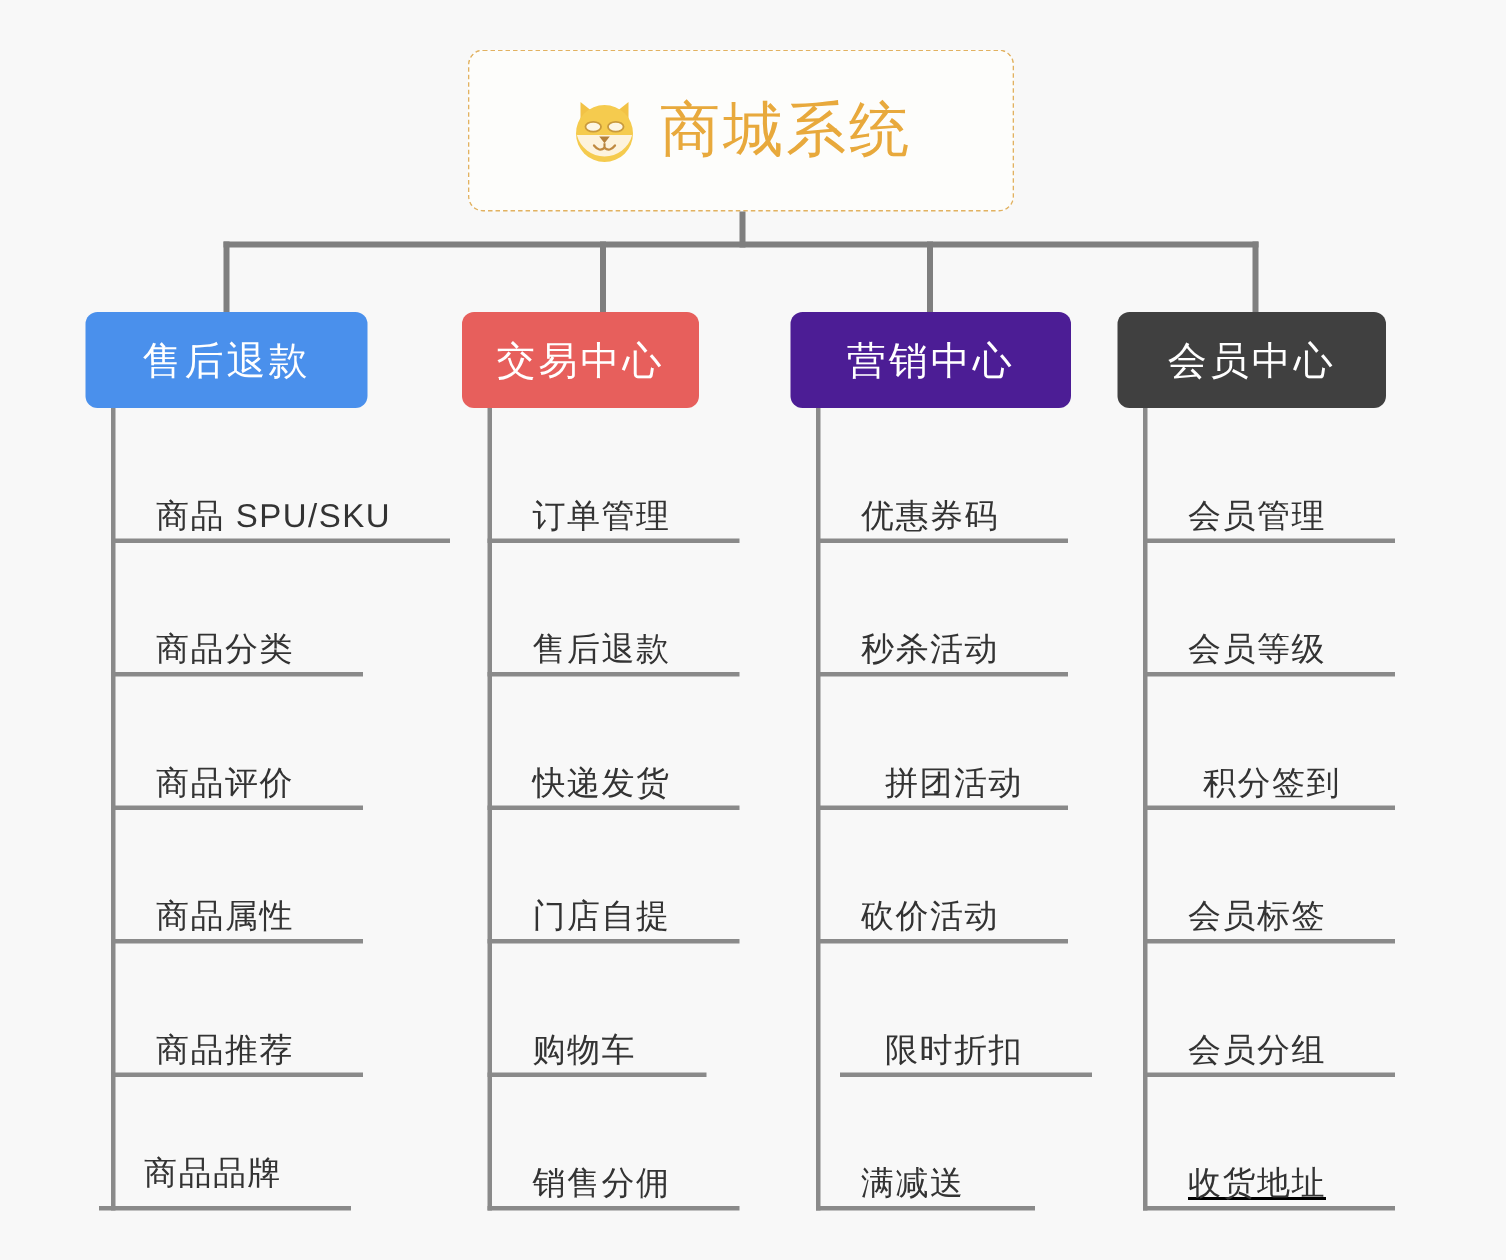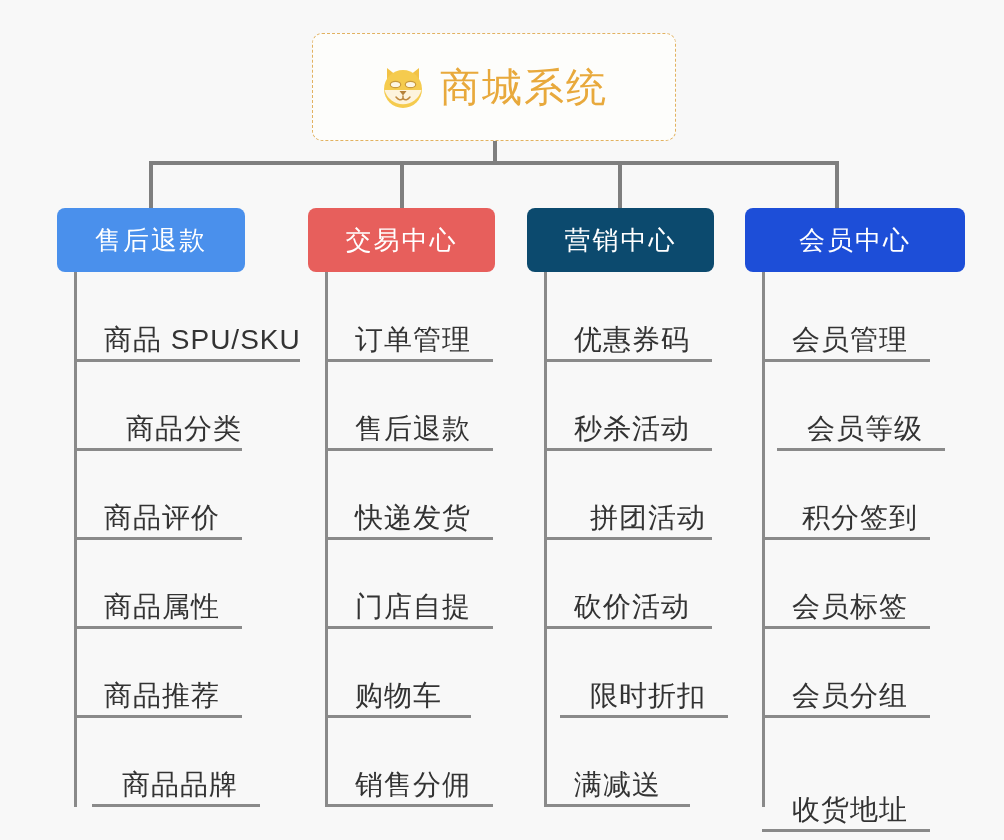--- a/index.html
+++ b/index.html
@@ -87,21 +87,21 @@
     position: absolute;
     display: flex;
     align-items: flex-end;
     box-sizing: border-box;
     border-bottom: 3px solid #8a8a8a;
     height: 44px;
     padding-left: 30px;
     padding-bottom: 3px;
   }
   .leaf-label {
-    font-size: 28px;
+    font-size: 22px;
     color: #333333;
     line-height: 1.1;
     white-space: nowrap;
     letter-spacing: 1px;
   }
 </style>
 </head>
 <body>
 
 <div id="mindmap">
@@ -134,38 +134,38 @@
   <div class="conn conn-v" style="left:835px; top:161px; height:49px;"></div>
 
 <div class="branch" style="left: 57px;">
       <div class="branch-head" style="width: 188px; background: rgb(74, 144, 236);">
         <span>售后退款</span>
       </div>
       <div class="branch-spine" style="left: 17px; height: 535px;"></div>
       <div class="leaf" style="left: 17px; top: 110px; width: 226px;">
         <span class="leaf-label">商品 SPU/SKU</span>
       </div>
-      <div class="leaf" style="left: 17px; top: 199px; width: 168px; justify-content: flex-end;">
+      <div class="leaf" style="left: 17px; top: 199px; width: 168px;">
         <span class="leaf-label">商品分类</span>
       </div>
       <div class="leaf" style="left: 17px; top: 288px; width: 168px;">
         <span class="leaf-label">商品评价</span>
       </div>
       <div class="leaf" style="left: 17px; top: 377px; width: 168px;">
         <span class="leaf-label">商品属性</span>
       </div>
       <div class="leaf" style="left: 17px; top: 466px; width: 168px;">
         <span class="leaf-label">商品推荐</span>
       </div>
-      <div class="leaf" style="left: 35px; top: 555px; width: 168px;">
+      <div class="leaf" style="left: 9px; top: 555px; width: 168px; align-items: center;">
         <span class="leaf-label">商品品牌</span>
       </div>
     </div>
     <div class="branch" style="left: 308px;">
-      <div class="branch-head" style="width: 187px; background: rgb(231, 95, 92);">
+      <div class="branch-head" style="width: 158px; background: rgb(231, 95, 92);">
         <span>交易中心</span>
       </div>
       <div class="branch-spine" style="left: 17px; height: 535px;"></div>
       <div class="leaf" style="left: 17px; top: 110px; width: 168px;">
         <span class="leaf-label">订单管理</span>
       </div>
       <div class="leaf" style="left: 17px; top: 199px; width: 168px;">
         <span class="leaf-label">售后退款</span>
       </div>
       <div class="leaf" style="left: 17px; top: 288px; width: 168px;">
@@ -175,21 +175,21 @@
         <span class="leaf-label">门店自提</span>
       </div>
       <div class="leaf" style="left: 17px; top: 466px; width: 146px;">
         <span class="leaf-label">购物车</span>
       </div>
       <div class="leaf" style="left: 17px; top: 555px; width: 168px;">
         <span class="leaf-label">销售分佣</span>
       </div>
     </div>
     <div class="branch" style="left: 527px;">
-      <div class="branch-head" style="width: 187px; background: #0c4a6e;">
+      <div class="branch-head" style="width: 187px; background: #4c1d95;">
         <span>营销中心</span>
       </div>
       <div class="branch-spine" style="left: 17px; height: 535px;"></div>
       <div class="leaf" style="left: 17px; top: 110px; width: 168px;">
         <span class="leaf-label">优惠券码</span>
       </div>
       <div class="leaf" style="left: 17px; top: 199px; width: 168px;">
         <span class="leaf-label">秒杀活动</span>
       </div>
       <div class="leaf" style="left: 17px; top: 288px; width: 168px; padding-left: 46px;">
@@ -199,36 +199,36 @@
         <span class="leaf-label">砍价活动</span>
       </div>
       <div class="leaf" style="left: 17px; top: 466px; width: 168px; margin-left: 16px;">
         <span class="leaf-label">限时折扣</span>
       </div>
       <div class="leaf" style="left: 17px; top: 555px; width: 146px;">
         <span class="leaf-label">满减送</span>
       </div>
     </div>
     <div class="branch" style="left: 745px;">
-      <div class="branch-head" style="width: 220px; background: #1d4ed8;">
+      <div class="branch-head" style="width: 179px; background: #404040;">
         <span>会员中心</span>
       </div>
       <div class="branch-spine" style="left: 17px; height: 535px;"></div>
       <div class="leaf" style="left: 17px; top: 110px; width: 168px;">
         <span class="leaf-label">会员管理</span>
       </div>
-      <div class="leaf" style="left: 17px; top: 199px; width: 168px; margin-left: 15px;">
+      <div class="leaf" style="left: 17px; top: 199px; width: 168px;">
         <span class="leaf-label">会员等级</span>
       </div>
       <div class="leaf" style="left: 17px; top: 288px; width: 168px; padding-left: 40px;">
         <span class="leaf-label">积分签到</span>
       </div>
       <div class="leaf" style="left: 17px; top: 377px; width: 168px;">
         <span class="leaf-label">会员标签</span>
       </div>
       <div class="leaf" style="left: 17px; top: 466px; width: 168px;">
         <span class="leaf-label">会员分组</span>
       </div>
-      <div class="leaf" style="left: 17px; top: 580px; width: 168px;">
+      <div class="leaf" style="left: 17px; top: 555px; width: 168px; text-decoration: underline;">
         <span class="leaf-label">收货地址</span>
       </div>
     </div>
   </div>
 
 </body></html>

